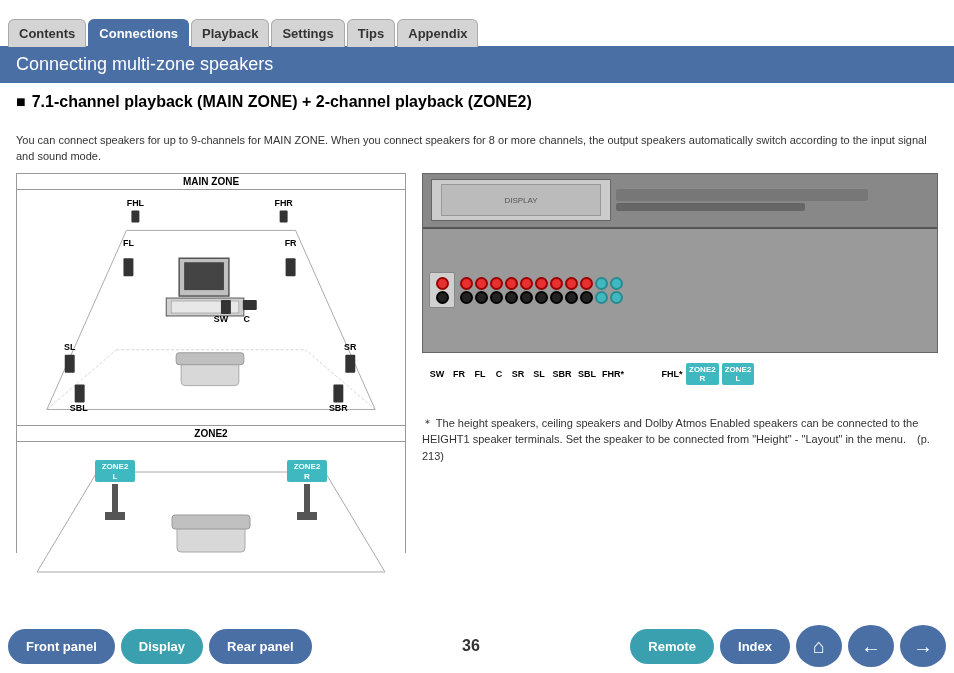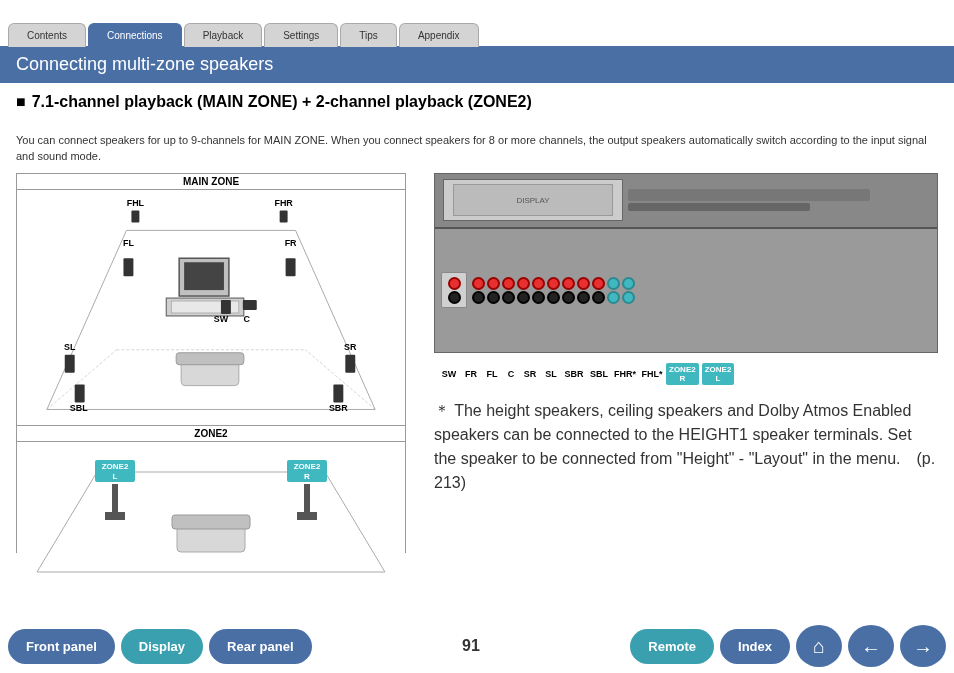--- a/index.html
+++ b/index.html
@@ -16,26 +16,26 @@
     
     .top-nav {
       display: flex;
       align-items: flex-end;
       background: #fff;
       padding: 6px 8px 0 8px;
       gap: 2px;
       height: 46px;
     }
     .nav-tab {
-      padding: 6px 18px;
+      padding: 6px 10px;
       border-radius: 6px 6px 0 0;
       border: 1.5px solid #aaa;
       background: #e8e8e8;
-      font-size: 10px;
-      font-weight: normal;
+      font-size: 13px;
+      font-weight: bold;
       color: #333;
       cursor: pointer;
       border-bottom: none;
       position: relative;
       bottom: -1px;
     }
     .nav-tab.active {
       background: #4a6fa5;
       color: #fff;
       border-color: #4a6fa5;
@@ -80,21 +80,21 @@
     .description-text {
       font-size: 11px;
       color: #333;
       margin-bottom: 8px;
       line-height: 1.5;
     }
 
     
     .two-col {
       display: flex;
-      gap: 28px;
+      gap: 16px;
       height: 380px;
     }
 
     
     .left-diagram {
       flex: 0 0 390px;
       border: 1.5px solid #999;
       position: relative;
       background: #fff;
     }
@@ -132,24 +132,24 @@
 
     
     .right-side {
       flex: 1;
       display: flex;
       flex-direction: column;
       gap: 8px;
     }
 
     .footnote {
-      font-size: 16px;
+      font-size: 11px;
       color: #333;
       line-height: 1.5;
-      margin-top: 4px;
+      margin-top: 20px;
     }
 
     
     .bottom-nav {
       position: absolute;
       bottom: 0;
       left: 0;
       right: 0;
       height: 54px;
       background: #fff;
@@ -409,35 +409,35 @@
       <div style="display:flex; align-items:center; gap:1px; padding:2px 4px; font-size:9px; font-weight:bold;">
         <span style="min-width:22px; text-align:center;">SW</span>
         <span style="min-width:20px; text-align:center;">FR</span>
         <span style="min-width:20px; text-align:center;">FL</span>
         <span style="min-width:16px; text-align:center;">C</span>
         <span style="min-width:20px; text-align:center;">SR</span>
         <span style="min-width:20px; text-align:center;">SL</span>
         <span style="min-width:24px; text-align:center;">SBR</span>
         <span style="min-width:24px; text-align:center;">SBL</span>
         <span style="min-width:26px; text-align:center;">FHR*</span>
-        <span style="min-width:26px; text-align:center;">FHL*</span>
+        <span style="min-width:26px; text-align:center;margin-left:32px;">FHL*</span>
         <span style="background:#40b8c0; color:#fff; padding:2px 3px; border-radius:2px; font-size:8px; text-align:center;">ZONE2<br>R</span>
         <span style="background:#40b8c0; color:#fff; padding:2px 3px; border-radius:2px; font-size:8px; text-align:center; margin-left:2px;">ZONE2<br>L</span>
       </div>
 
       <div class="footnote">
         ＊ The height speakers, ceiling speakers and Dolby Atmos Enabled speakers can be connected to the HEIGHT1 speaker terminals. Set the speaker to be connected from "Height" - "Layout" in the menu.　(p. 213)
       </div>
     </div>
   </div>
 </div>
 
 <div class="bottom-nav">
   <button class="bottom-btn btn-blue">Front panel</button>
   <button class="bottom-btn btn-teal">Display</button>
   <button class="bottom-btn btn-blue">Rear panel</button>
-  <div class="page-number">91</div>
+  <div class="page-number">36</div>
   <button class="bottom-btn btn-teal">Remote</button>
   <button class="bottom-btn btn-blue">Index</button>
   <button class="nav-icon-btn home-btn">⌂</button>
   <button class="nav-icon-btn back-btn">←</button>
   <button class="nav-icon-btn fwd-btn">→</button>
 </div>
 
 </body></html>

